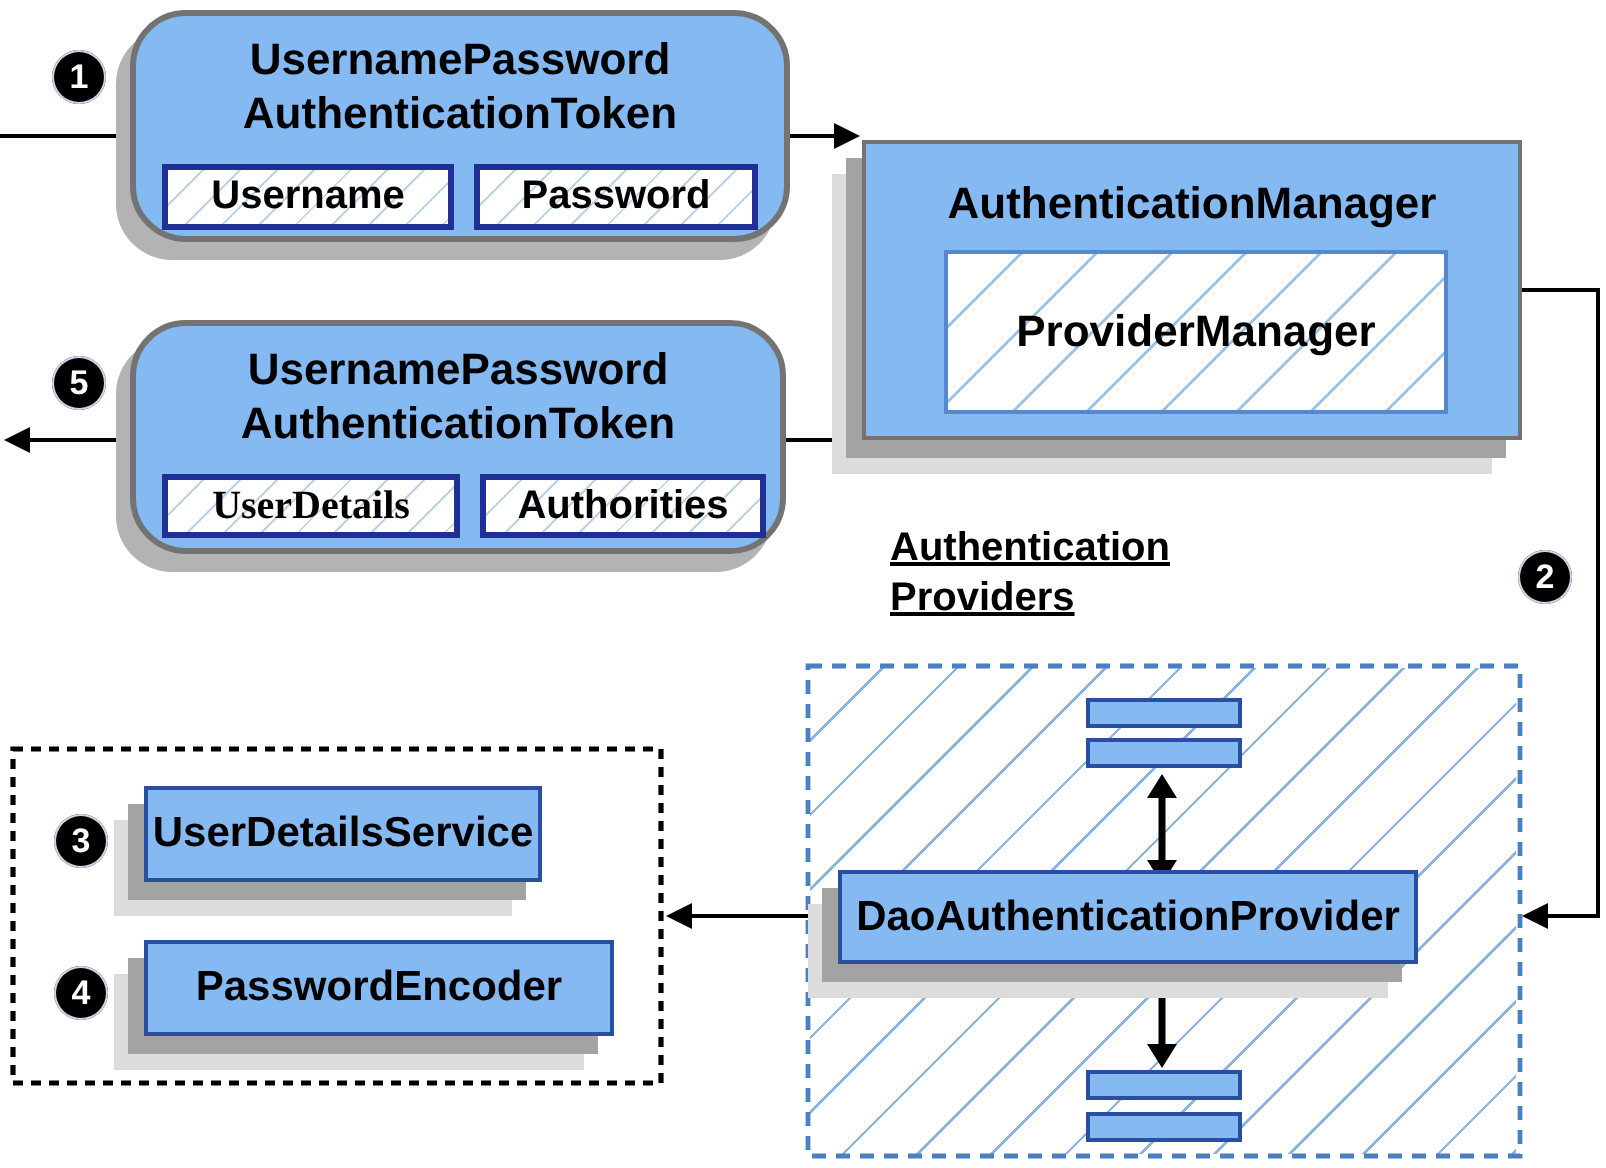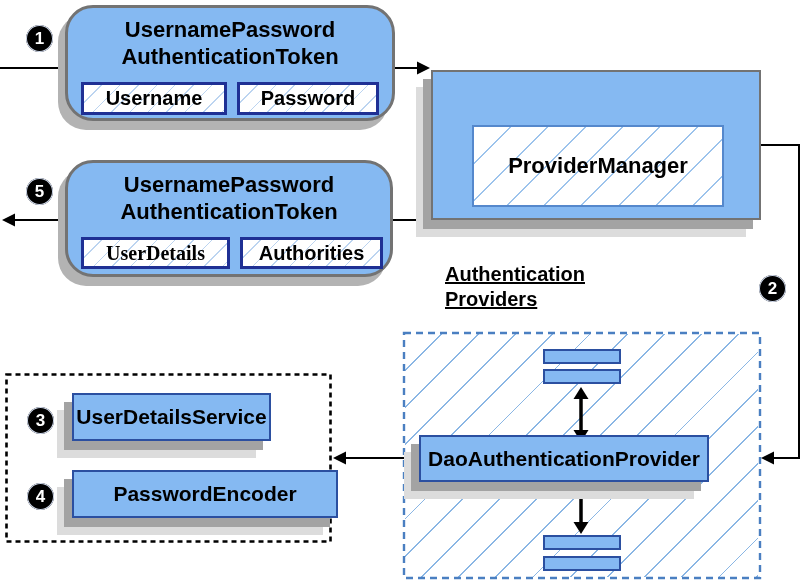--- a/index.html
+++ b/index.html
@@ -103,20 +103,21 @@
     </div>
     <div class="whitefield" style="left:13px;top:74px;width:146px;height:33px;">
       <span>Username</span>
     </div>
     <div class="whitefield" style="left:169px;top:74px;width:142px;height:33px;">
       <span>Password</span>
     </div>
   </div>
 
   <div class="bluebox" style="left:431px;top:70px;width:330px;height:150px;">
+    <div class="titleblock" style="top:16px;font-size:22px;">AuthenticationManager</div>
     <div class="hatchbox" style="left:39px;top:53px;width:252px;height:82px;">
       <span>ProviderManager</span>
     </div>
   </div>
 
   <div class="bluebox round" style="left:65px;top:160px;width:328px;height:117px;">
     <div class="titleblock" style="top:8px;">
       <div>UsernamePassword</div>
       <div>AuthenticationToken</div>
     </div>
@@ -138,21 +139,21 @@
   <div class="bar" style="left:543px;top:535px;"></div>
   <div class="bar" style="left:543px;top:556px;"></div>
 
   <div class="bluebox centerlabel" style="left:419px;top:435px;width:290px;height:47px;font-size:21px;border-color:#2B4FA0;">
     <span>DaoAuthenticationProvider</span>
   </div>
 
   <div class="bluebox centerlabel" style="left:72px;top:393px;width:199px;height:48px;font-size:21px;border-color:#2B4FA0;">
     <span>UserDetailsService</span>
   </div>
-  <div class="bluebox centerlabel" style="left:72px;top:470px;width:266px;height:48px;font-size:21px;border-color:#2B4FA0;">
+  <div class="bluebox centerlabel" style="left:72px;top:470px;width:235px;height:48px;font-size:21px;border-color:#2B4FA0;">
     <span>PasswordEncoder</span>
   </div>
 
   <div class="badge" style="left:26px;top:25px;">
     <span>1</span>
   </div>
   <div class="badge" style="left:759px;top:275px;">
     <span>2</span>
   </div>
   <div class="badge" style="left:27px;top:407px;">

